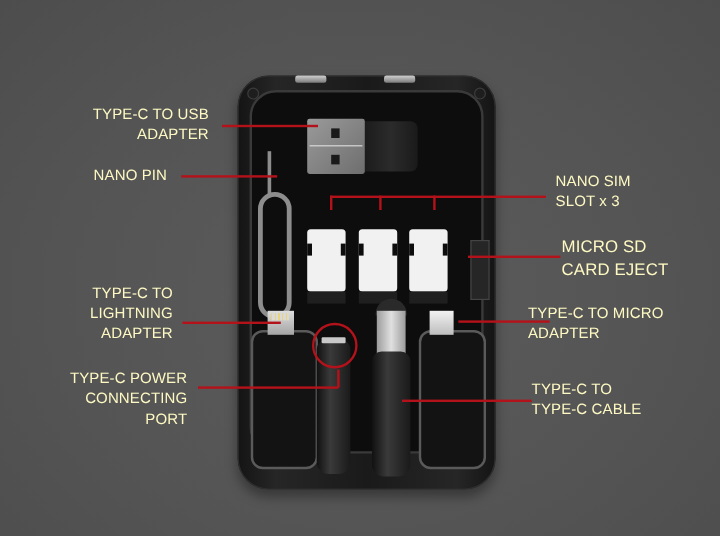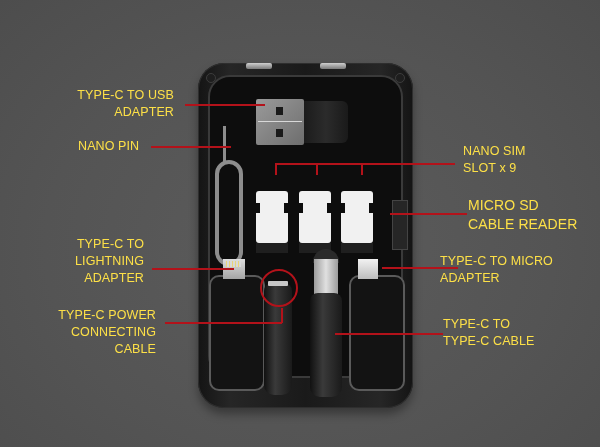--- a/index.html
+++ b/index.html
@@ -1,18 +1,18 @@
 <!DOCTYPE html>
 <html><head>
 <meta charset="utf-8">
 <style>
   html,body{margin:0;padding:0;}
   body{width:600px;height:447px;background:#555555;position:relative;overflow:hidden;font-family:"Liberation Sans",sans-serif;}
   .bg{position:absolute;inset:0;background:radial-gradient(ellipse at 50% 55%, #5c5c5c 0%, #545454 60%, #4d4d4d 100%);}
-  .label{position:absolute;color:#fde047;font-size:12.5px;line-height:17px;letter-spacing:0.1px;white-space:pre-line;}
+  .label{position:absolute;color:#fef9c3;font-size:12.5px;line-height:17px;letter-spacing:0.1px;white-space:pre-line;}
   .label.right{text-align:right;}
   .label.big{font-size:14px;line-height:19px;}
   .line{position:absolute;height:2px;background:#b3121a;}
   .vline{position:absolute;width:2px;background:#b3121a;}
   
   .device{position:absolute;left:198px;top:63px;width:215px;height:345px;}
   .shell{position:absolute;inset:0;border-radius:26px;background:linear-gradient(90deg,#141414,#262626 15%,#1a1a1a 50%,#262626 85%,#141414);box-shadow:0 0 0 1px #2e2e2e inset,0 6px 10px rgba(0,0,0,.35);}
   .inner{position:absolute;left:10px;top:12px;right:10px;bottom:30px;border-radius:22px;background:#0d0d0d;border:2px solid #3a3a3a;}
   .tab{position:absolute;top:0;height:6px;width:26px;background:linear-gradient(#cfcfcf,#7a7a7a);border-radius:2px;}
   .screw{position:absolute;width:8px;height:8px;border-radius:50%;background:#1e1e1e;border:1px solid #3c3c3c;}
@@ -92,25 +92,25 @@
 <div class="line" style="left:152px;top:268px;width:82px"></div>
 <div class="line" style="left:382px;top:267px;width:76px"></div>
 <div class="line" style="left:165px;top:322px;width:117px"></div>
 <div class="vline" style="left:281px;top:308px;height:15px"></div>
 <div class="line" style="left:335px;top:333px;width:108px"></div>
 
 <div class="label right" style="left:58px;top:87px;width:116px">TYPE-C TO USB
 ADAPTER</div>
 <div class="label" style="left:78px;top:138px">NANO PIN</div>
 <div class="label" style="left:463px;top:143px">NANO SIM
-SLOT x 9</div>
+SLOT x 3</div>
 <div class="label big" style="left:468px;top:196px">MICRO SD
-CABLE READER</div>
+CARD EJECT</div>
 <div class="label right" style="left:58px;top:236px;width:86px">TYPE-C TO
 LIGHTNING
 ADAPTER</div>
 <div class="label" style="left:440px;top:253px">TYPE-C TO MICRO
 ADAPTER</div>
 <div class="label right" style="left:50px;top:307px;width:106px">TYPE-C POWER
 CONNECTING
-CABLE</div>
+PORT</div>
 <div class="label" style="left:443px;top:316px">TYPE-C TO
 TYPE-C CABLE</div>
 
 </body></html>

